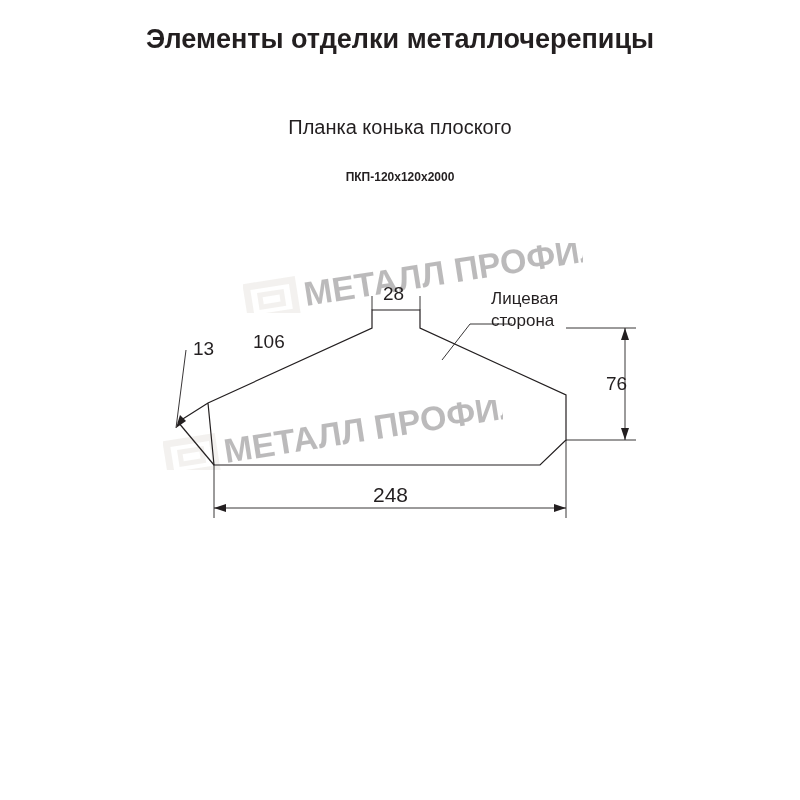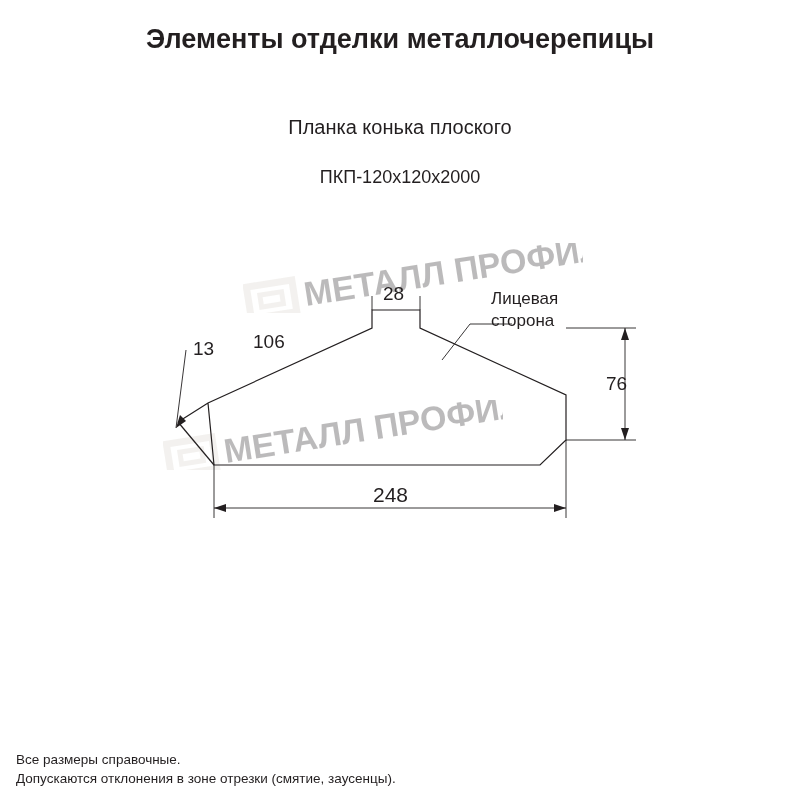--- a/index.html
+++ b/index.html
@@ -34,22 +34,22 @@
     margin: 0;
   }
   .subtitle {
     font-size: 20px;
     font-weight: normal;
     line-height: 26px;
     margin: 8px;
     padding-top: 50px;
   }
   .product-code {
-    font-size: 18px;
-    font-weight: normal;
+    font-size: 12px;
+    font-weight: bold;
     line-height: 26px;
     margin: 16px;
     padding-top: 8px;
   }
   .drawing {
     position: absolute;
     top: 200px;
     left: 0;
     width: 800px;
     height: 400px;
@@ -161,18 +161,14 @@
         <path d="M 566,240 L 566,318"></path>
         <path d="M 214,308 L 566,308"></path>
         <path d="M 214,308 L 226,304 L 226,312 Z" fill="#231f20" stroke="none"></path>
         <path d="M 566,308 L 554,304 L 554,312 Z" fill="#231f20" stroke="none"></path>
       </g>
       <text x="373" y="302" font-size="21">248</text>
 
     </svg>
   </div>
 
-  <div class="footer">
-    <div>Все размеры справочные.</div>
-    <div>Допускаются отклонения в зоне отрезки (смятие, заусенцы).</div>
-  </div>
 
 </div>
 
 </body></html>

